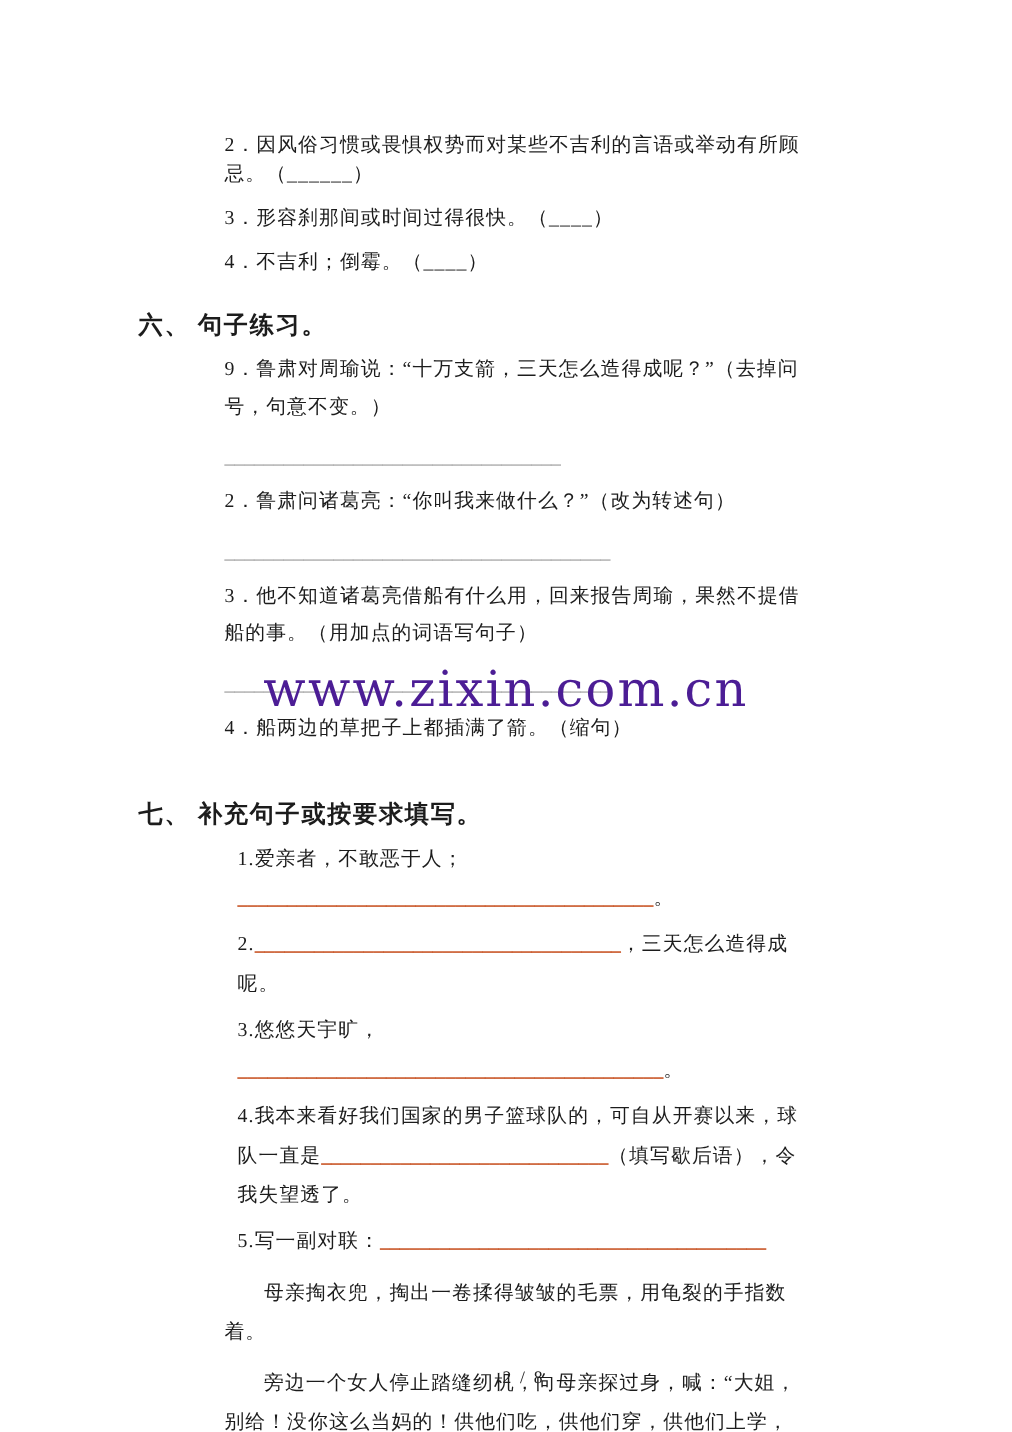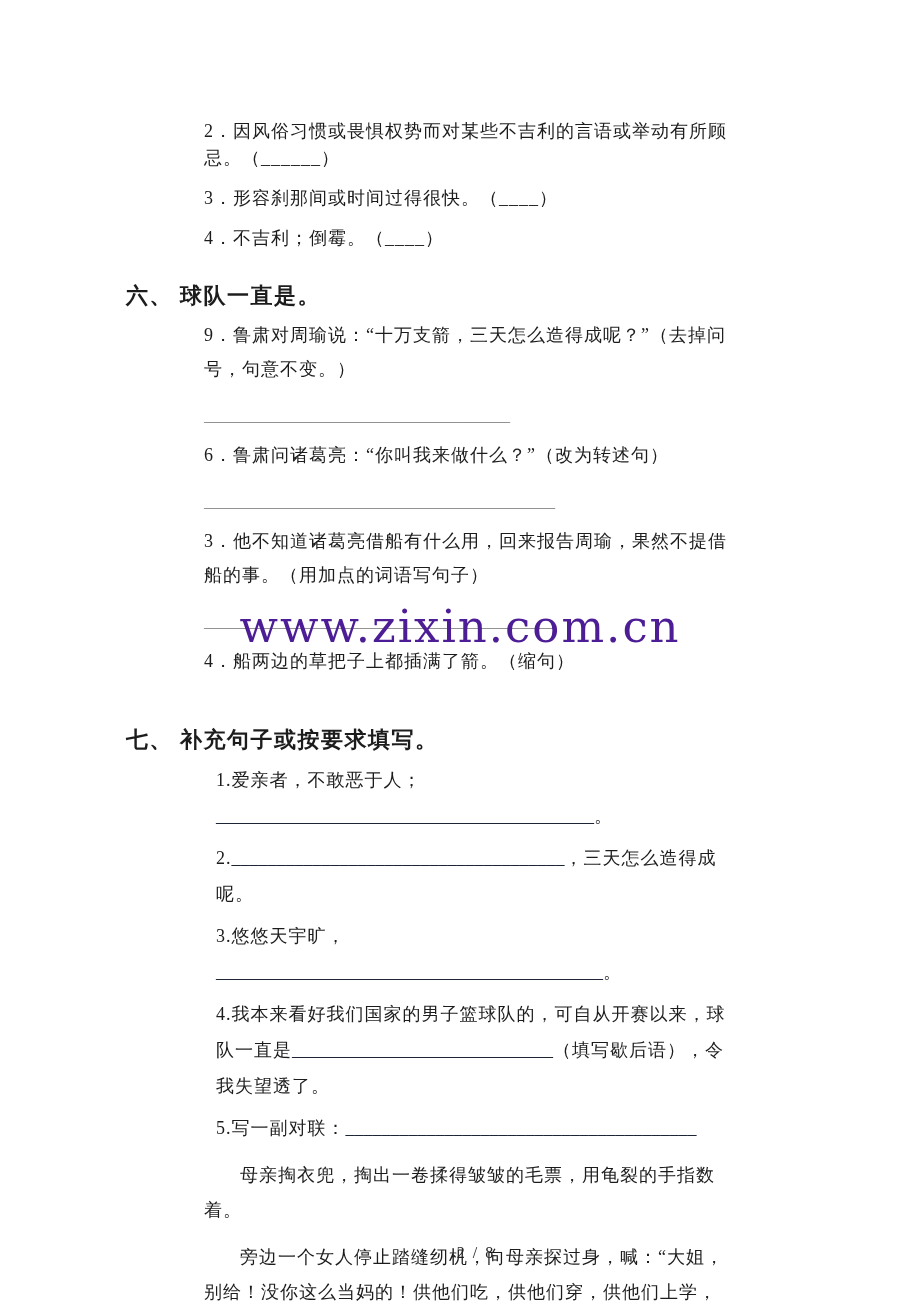--- a/index.html
+++ b/index.html
@@ -43,22 +43,23 @@
     line-height: 34px;
     color: #8f8f8f;
     letter-spacing: 0;
   }
   .fill {
     margin-left: 90px;
     margin-top: 6px;
     line-height: 36px;
   }
   .fill .blank {
-    color: #0f172a;
+    color: #c2410c;
     letter-spacing: 0;
+    font-weight: bold;
   }
   .para {
     margin-left: 78px;
     margin-top: 12px;
     line-height: 35px;
     text-indent: 2em;
   }
   .watermark {
     position: absolute;
     top: 600px;
@@ -88,24 +89,24 @@
 
 <div class="page">
 
   <section class="defs">
     <p>2．因风俗习惯或畏惧权势而对某些不吉利的言语或举动有所顾忌。（______）</p>
     <p>3．形容刹那间或时间过得很快。（____）</p>
     <p>4．不吉利；倒霉。（____）</p>
   </section>
 
   <section>
-    <h2 class="sec-heading first">六、 球队一直是。</h2>
+    <h2 class="sec-heading first">六、 句子练习。</h2>
     <p class="q">9．鲁肃对周瑜说：“十万支箭，三天怎么造得成呢？”（去掉问号，句意不变。）</p>
     <p class="blank-line">__________________________________</p>
-    <p class="q">6．鲁肃问诸葛亮：“你叫我来做什么？”（改为转述句）</p>
+    <p class="q">2．鲁肃问诸葛亮：“你叫我来做什么？”（改为转述句）</p>
     <p class="blank-line">_______________________________________</p>
     <p class="q">3．他不知道诸葛亮借船有什么用，回来报告周瑜，果然不提借船的事。（用加点的词语写句子）</p>
     <p class="blank-line">_______________________________________</p>
     <p class="q">4．船两边的草把子上都插满了箭。（缩句）</p>
   </section>
 
   <section>
     <h2 class="sec-heading seven">七、 补充句子或按要求填写。</h2>
     <p class="fill"><span>1.爱亲者，不敢恶于人；</span><span class="blank">__________________________________________</span><span>。</span></p>
     <p class="fill"><span>2.</span><span class="blank">_____________________________________</span><span>，三天怎么造得成呢。</span></p>

